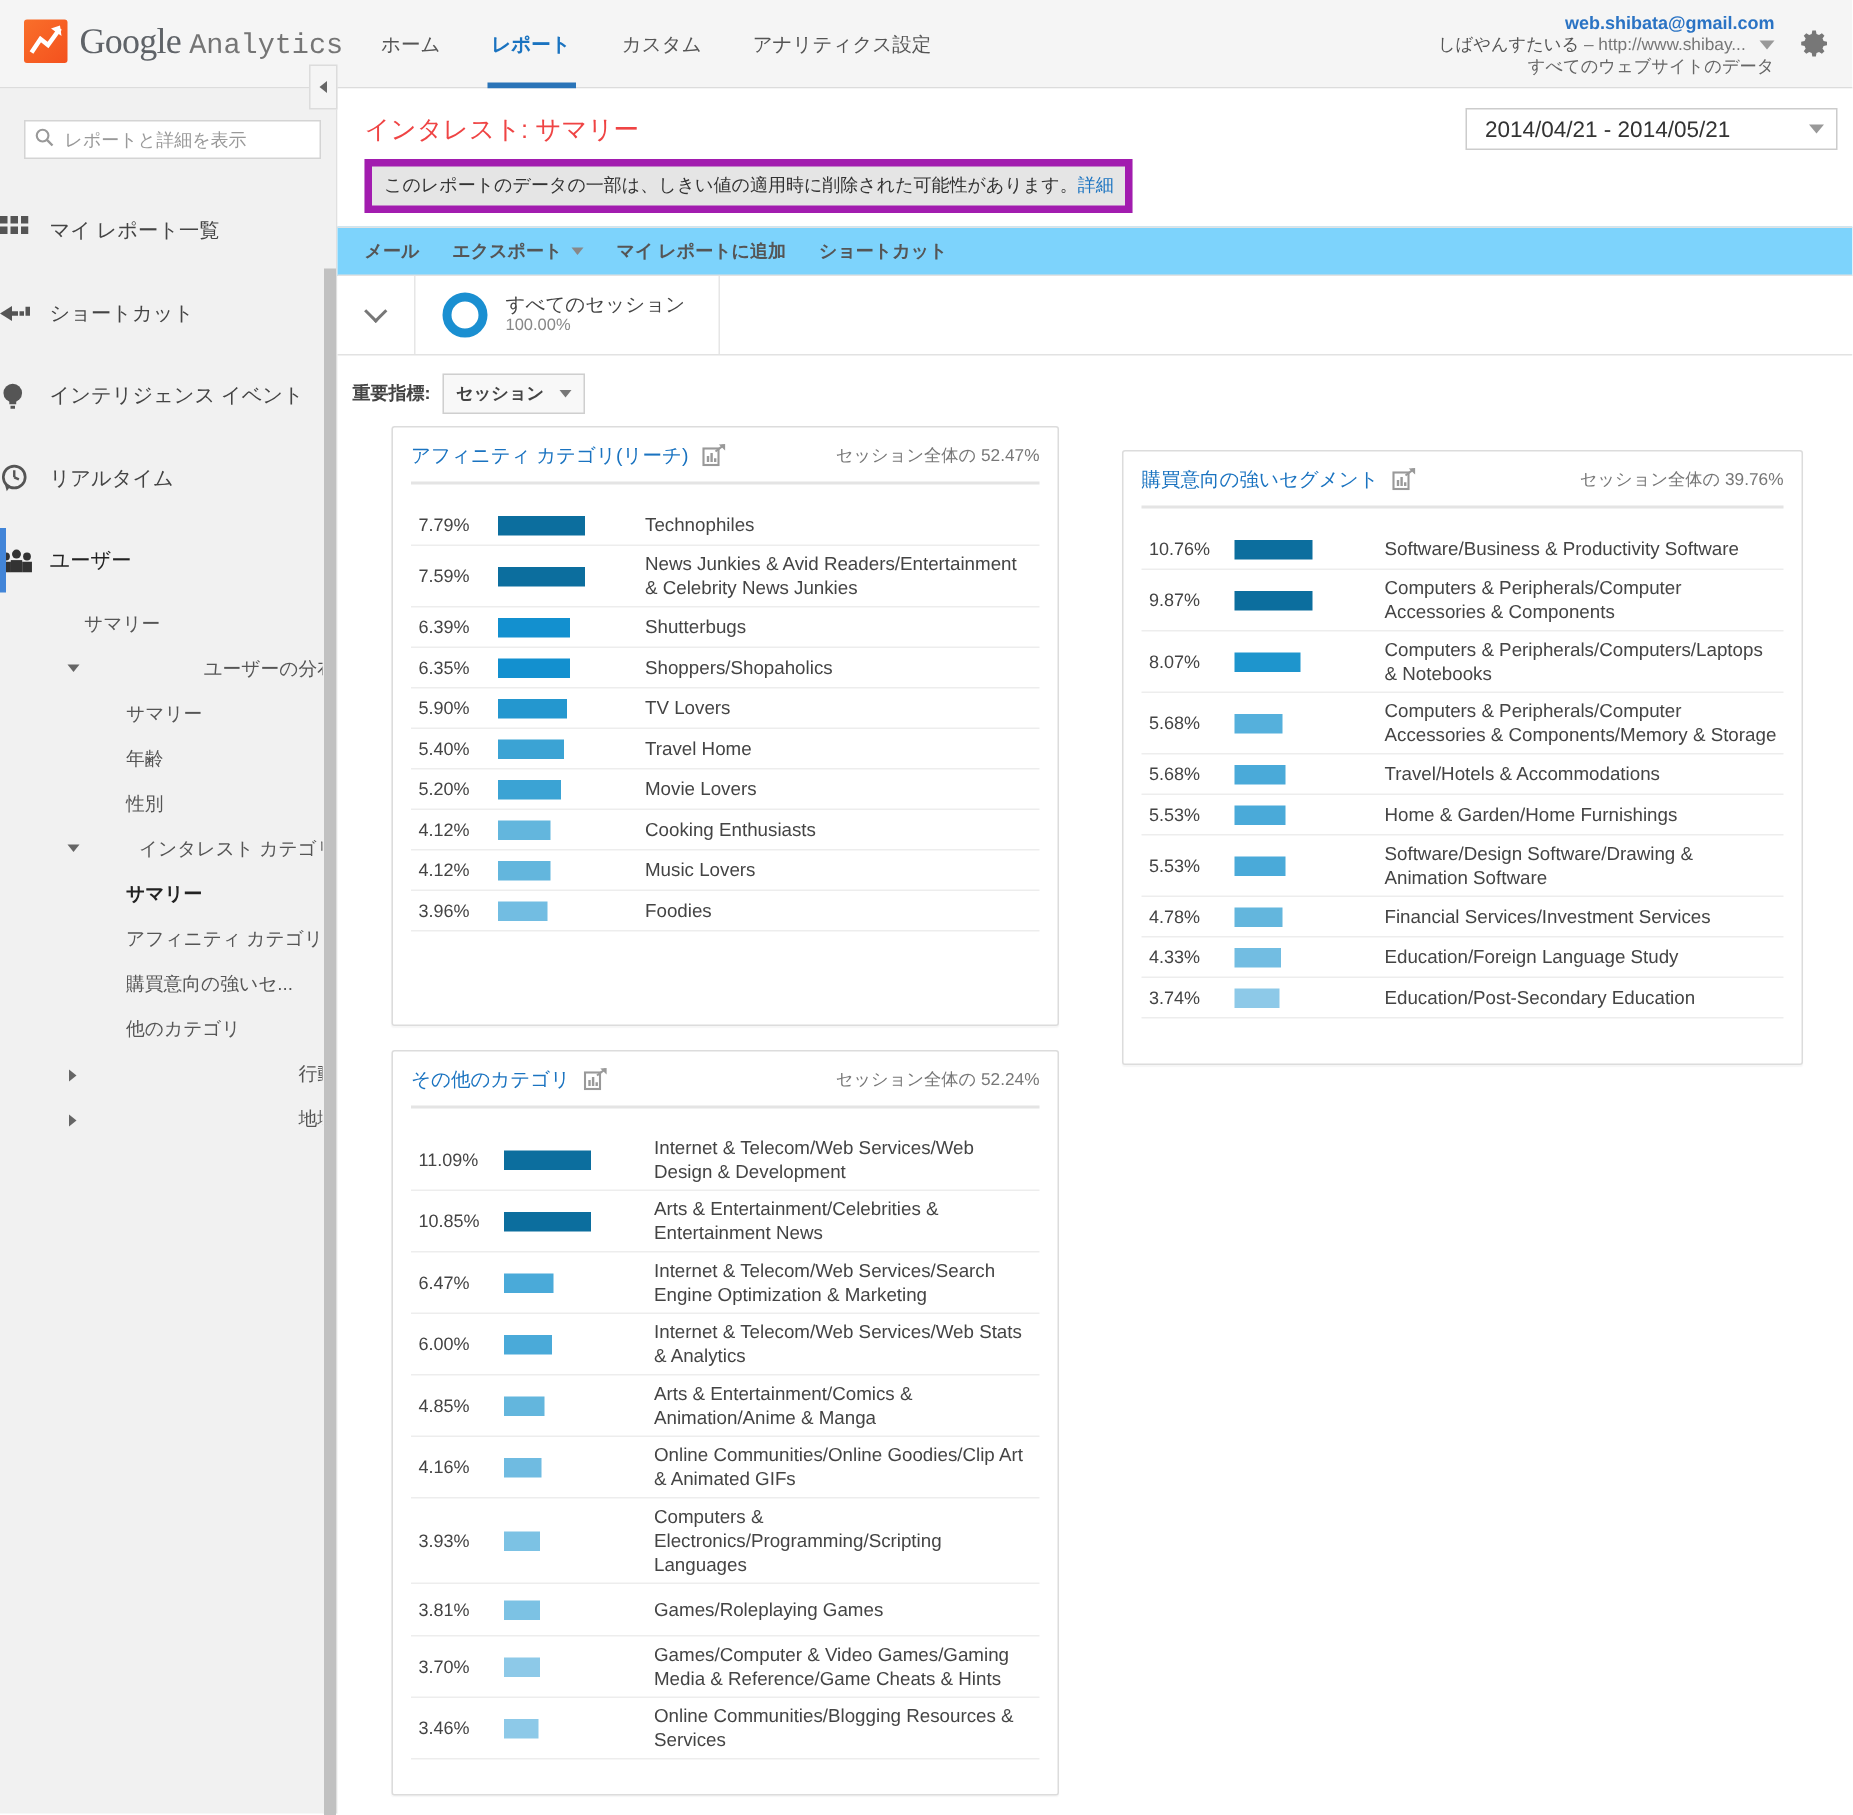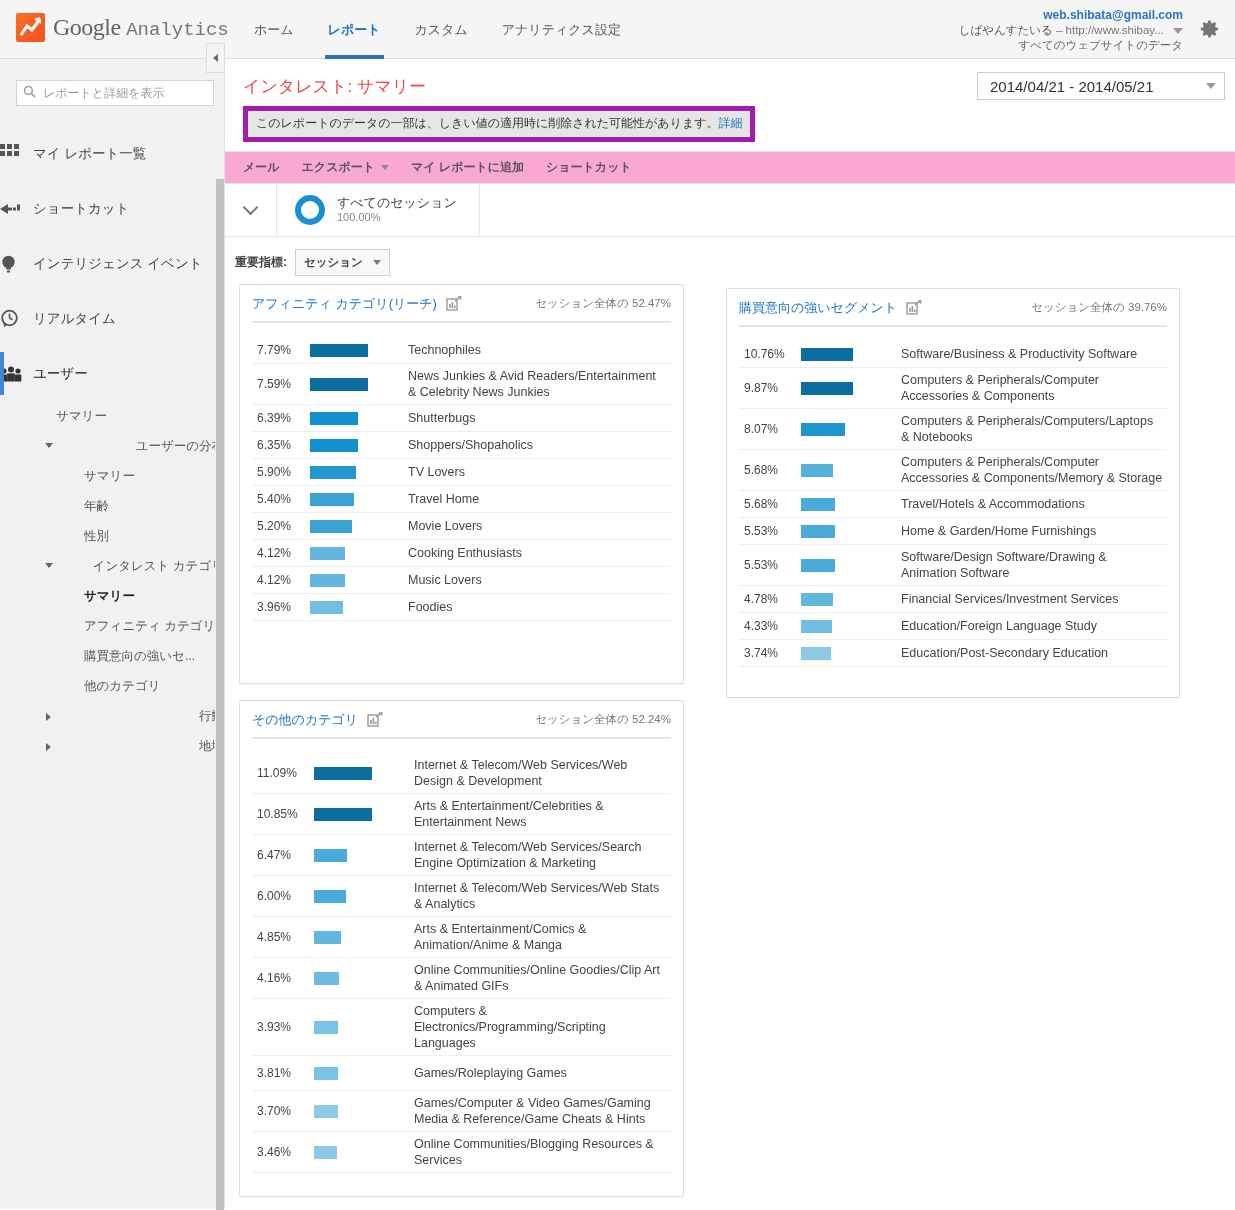--- a/index.html
+++ b/index.html
@@ -207,21 +207,21 @@
     border: 5px solid #a21caf;
     font-size: 12px; color: #333;
     padding: 4px 8px 5px 8px;
     margin-bottom: 9px;
   }
   .notice a { color: #1a73c0; text-decoration: none; }
 
   .toolbar {
     border-top: 1px solid #e2e2e2;
     border-bottom: 1px solid #e2e2e2;
-    background: #f9a8d4;
+    background: #7dd3fc;
     height: 33px;
     display: flex; 
     padding-left: 18px;
     gap: 22px;
   }
   .toolbar .tb {
     font-size: 12px; color: #555; cursor: pointer; font-weight: bold;
     display: flex; align-items: center; gap: 6px;
   }
   .toolbar .tb .caret {
@@ -280,23 +280,24 @@
   }
 
   
   .cards { position: relative; padding: 0 10px 0 14px; }
   .card {
     position: absolute;
     border: 1px solid #dcdcdc;
     border-radius: 2px;
     background: #fff;
     box-shadow: 0 1px 1px rgba(0,0,0,0.04);
+    margin-left: 22px;
   }
   #card-affinity { left: 14px;  top: 0;   width: 445px; height: 400px; }
-  #card-inmarket { left: 501px; top: 4px;   width: 454px; height: 410px; }
+  #card-inmarket { left: 501px; top: 16px;   width: 454px; height: 410px; }
   #card-other    { left: 14px;  top: 416px; width: 445px; height: 497px; }
 
   .card-head {
     display: flex; align-items: center;
     padding: 10px 12px 0 12px;
     position: relative;
   }
   .card-title {
     font-size: 13px; color: #1a73c0; cursor: pointer;
     white-space: nowrap;

